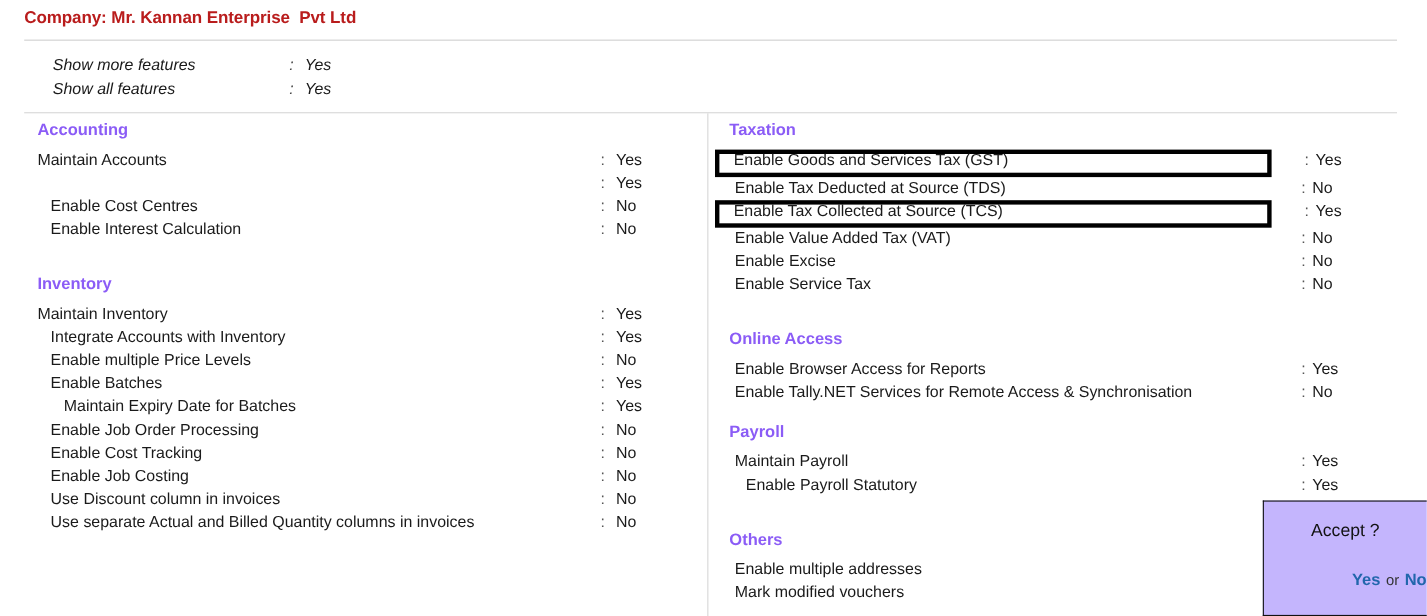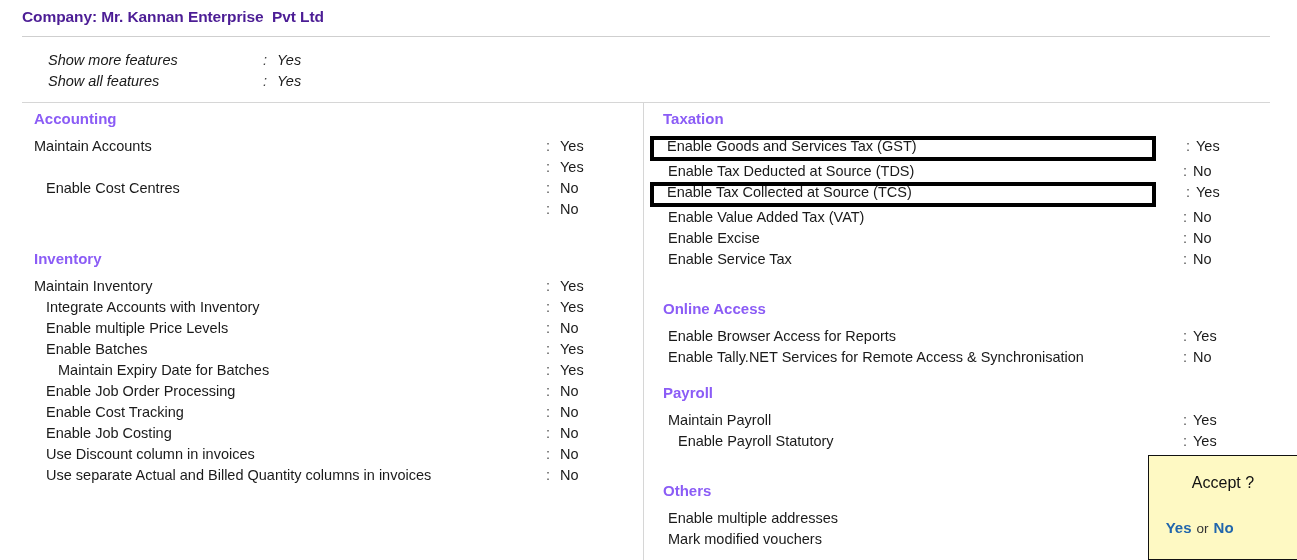--- a/index.html
+++ b/index.html
@@ -18,21 +18,21 @@
   }
 
   
   #company-title {
     position: absolute;
     left: 22px;
     top: 8px;
     font-size: 15.5px;
     font-weight: bold;
     letter-spacing: -0.1px;
-    color: #4c1d95;
+    color: #b91c1c;
     white-space: pre;
   }
   #title-rule {
     position: absolute;
     left: 22px;
     top: 36px;
     width: 1248px;
     height: 1px;
     background: #cfcfcf;
   }
@@ -141,38 +141,38 @@
   .spacer-md { height: 16px; }
   .spacer-lg { height: 30px; }
 
   
   #accept-dialog {
     position: absolute;
     left: 1148px;
     top: 455px;
     width: 149px;
     height: 105px;
-    background: #fef9c3;
+    background: #c4b5fd;
     border: 1px solid #111111;
     border-right: none;
     z-index: 20;
   }
   #accept-question {
     text-align: center;
     font-size: 16px;
     color: #111;
     margin-top: 18px;
     white-space: pre;
   }
   #accept-actions {
     position: absolute;
     bottom: 6px;
     left: 0;
     right: 0;
-    text-align: left;
+    text-align: right;
     font-size: 15px;
     white-space: pre;
   }
   .yn { color: #2166ac; font-weight: bold; }
   .or { color: #333333; font-size: 13.5px; padding: 0 5px; }
 </style>
 </head>
 <body>
 
 <div id="company-title">Company: Mr. Kannan Enterprise  Pvt Ltd</div>
@@ -195,21 +195,21 @@
 <div id="features-rule"></div>
 
 <div id="column-divider"></div>
 
 <div id="left-column">
     <div class="section-title left">Accounting</div>
     <div class="spacer-sm"></div>
     <div class="opt-row"><span class="opt-label ind0">Maintain Accounts</span><span class="opt-colon">:</span><span class="opt-value">Yes</span></div>
     <div class="opt-row"><span class="opt-colon">:</span><span class="opt-value">Yes</span></div>
     <div class="opt-row"><span class="opt-label ind1">Enable Cost Centres</span><span class="opt-colon">:</span><span class="opt-value">No</span></div>
-    <div class="opt-row"><span class="opt-colon">:</span><span class="opt-value">No</span></div>
+    <div class="opt-row"><span class="opt-label ind1">Enable Interest Calculation</span><span class="opt-colon">:</span><span class="opt-value">No</span></div>
     <div class="spacer-lg"></div>
     <div class="section-title left">Inventory</div>
     <div class="spacer-sm"></div>
     <div class="opt-row"><span class="opt-label ind0">Maintain Inventory</span><span class="opt-colon">:</span><span class="opt-value">Yes</span></div>
     <div class="opt-row"><span class="opt-label ind1">Integrate Accounts with Inventory</span><span class="opt-colon">:</span><span class="opt-value">Yes</span></div>
     <div class="opt-row"><span class="opt-label ind1">Enable multiple Price Levels</span><span class="opt-colon">:</span><span class="opt-value">No</span></div>
     <div class="opt-row"><span class="opt-label ind1">Enable Batches</span><span class="opt-colon">:</span><span class="opt-value">Yes</span></div>
     <div class="opt-row"><span class="opt-label ind2">Maintain Expiry Date for Batches</span><span class="opt-colon">:</span><span class="opt-value">Yes</span></div>
     <div class="opt-row"><span class="opt-label ind1">Enable Job Order Processing</span><span class="opt-colon">:</span><span class="opt-value">No</span></div>
     <div class="opt-row"><span class="opt-label ind1">Enable Cost Tracking</span><span class="opt-colon">:</span><span class="opt-value">No</span></div>

